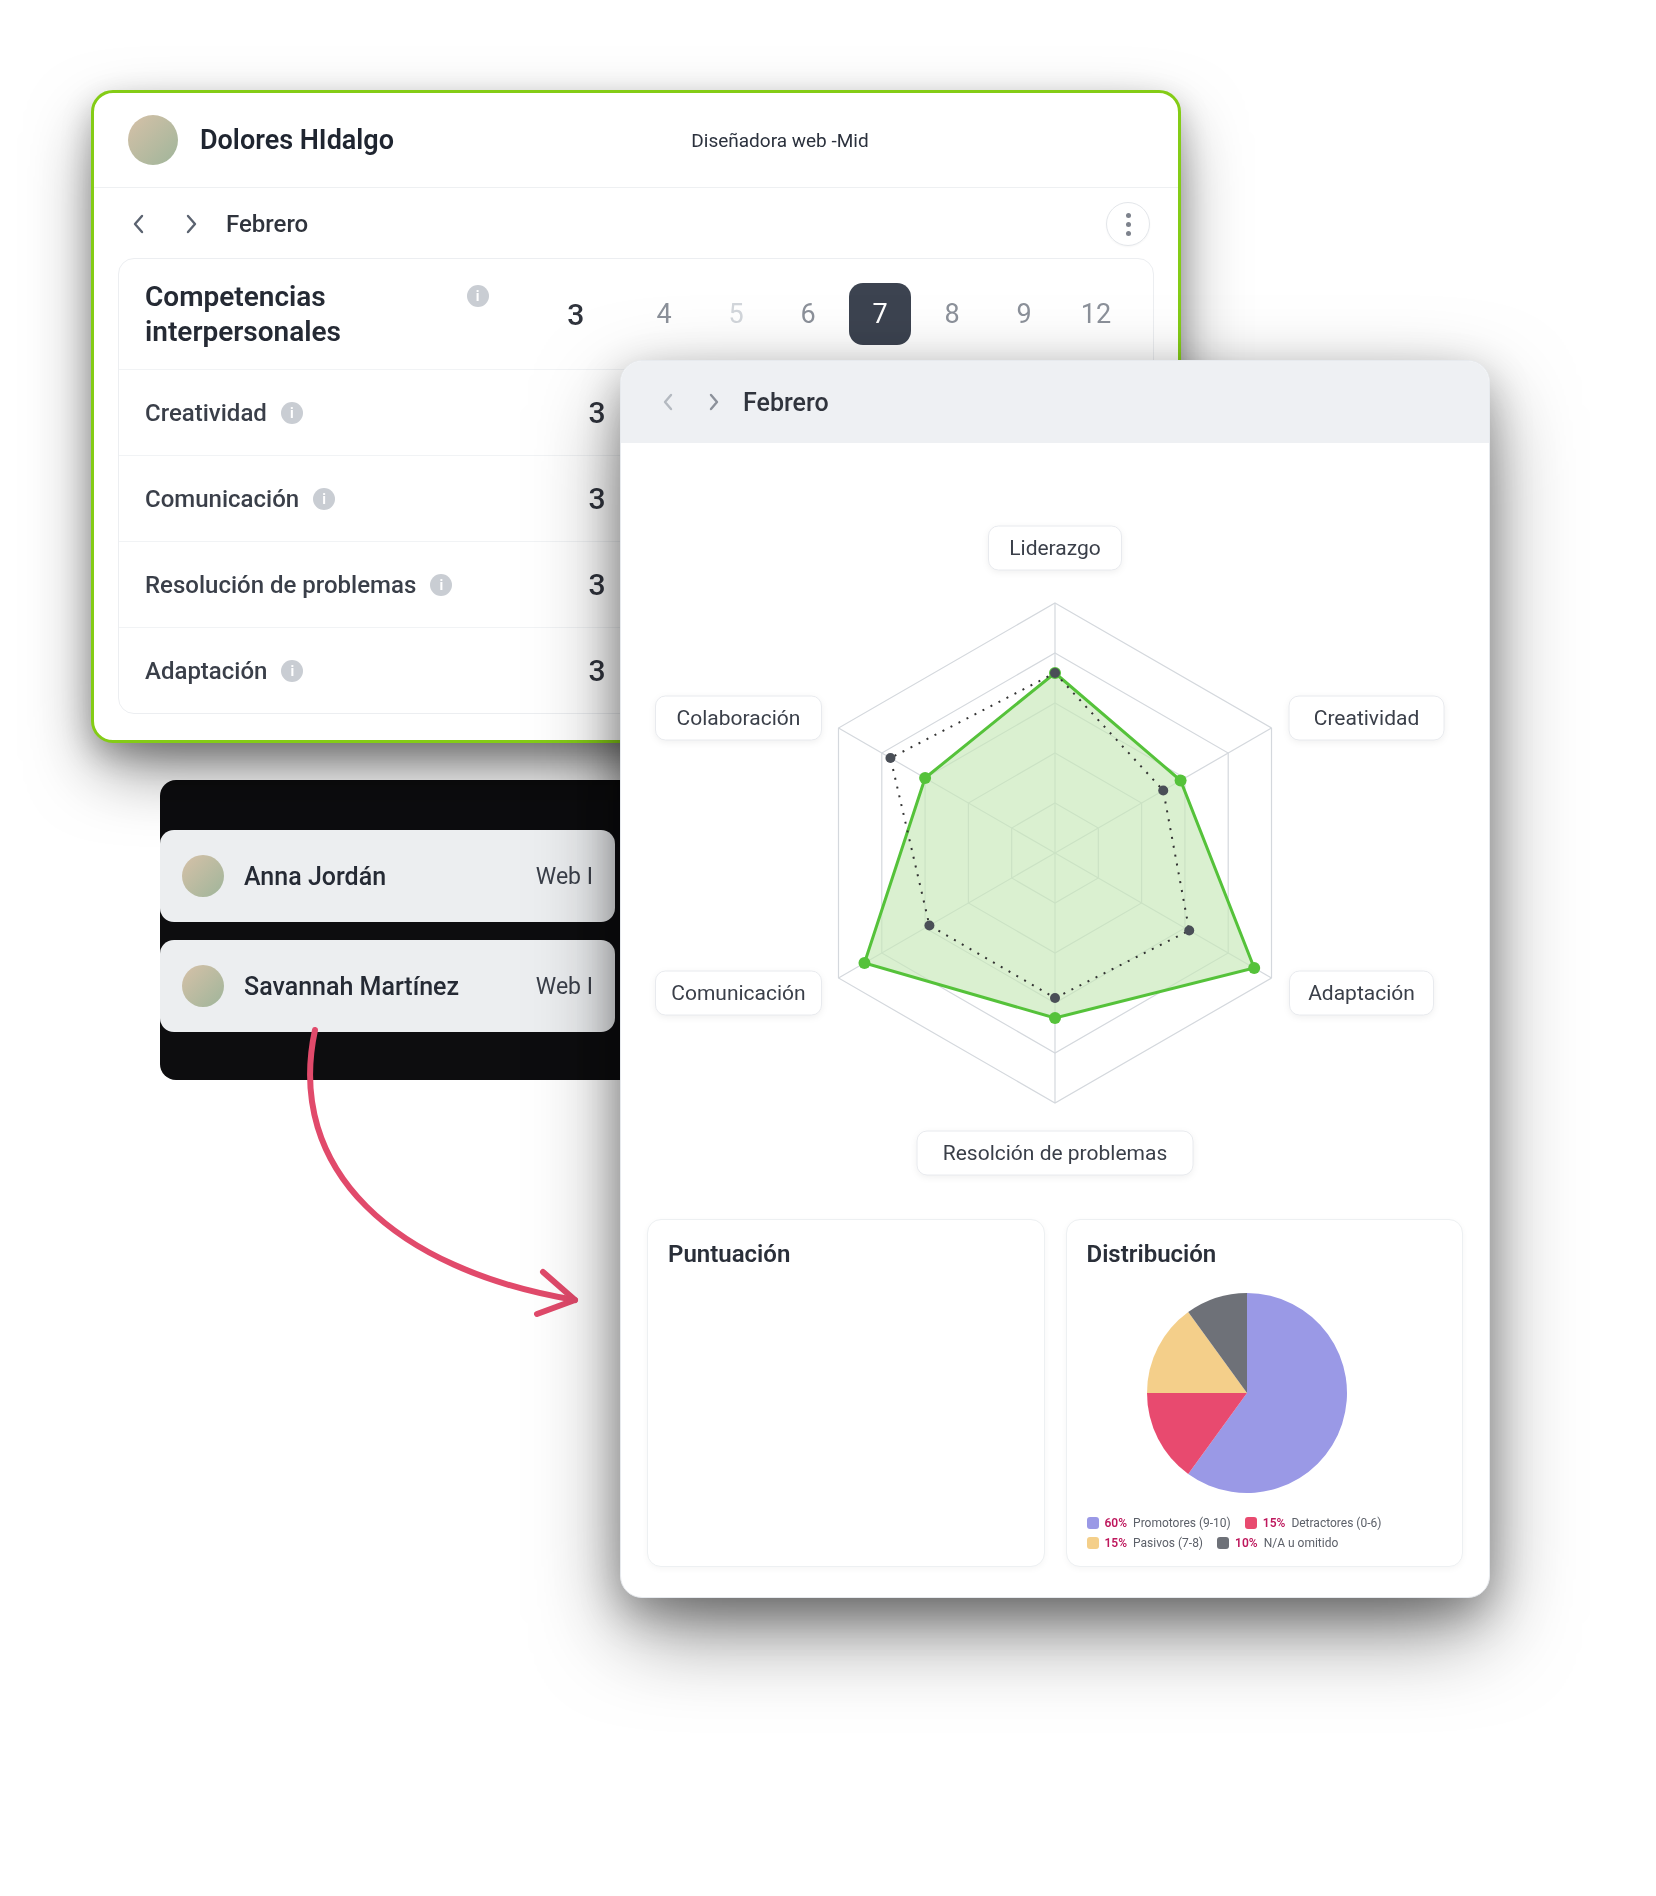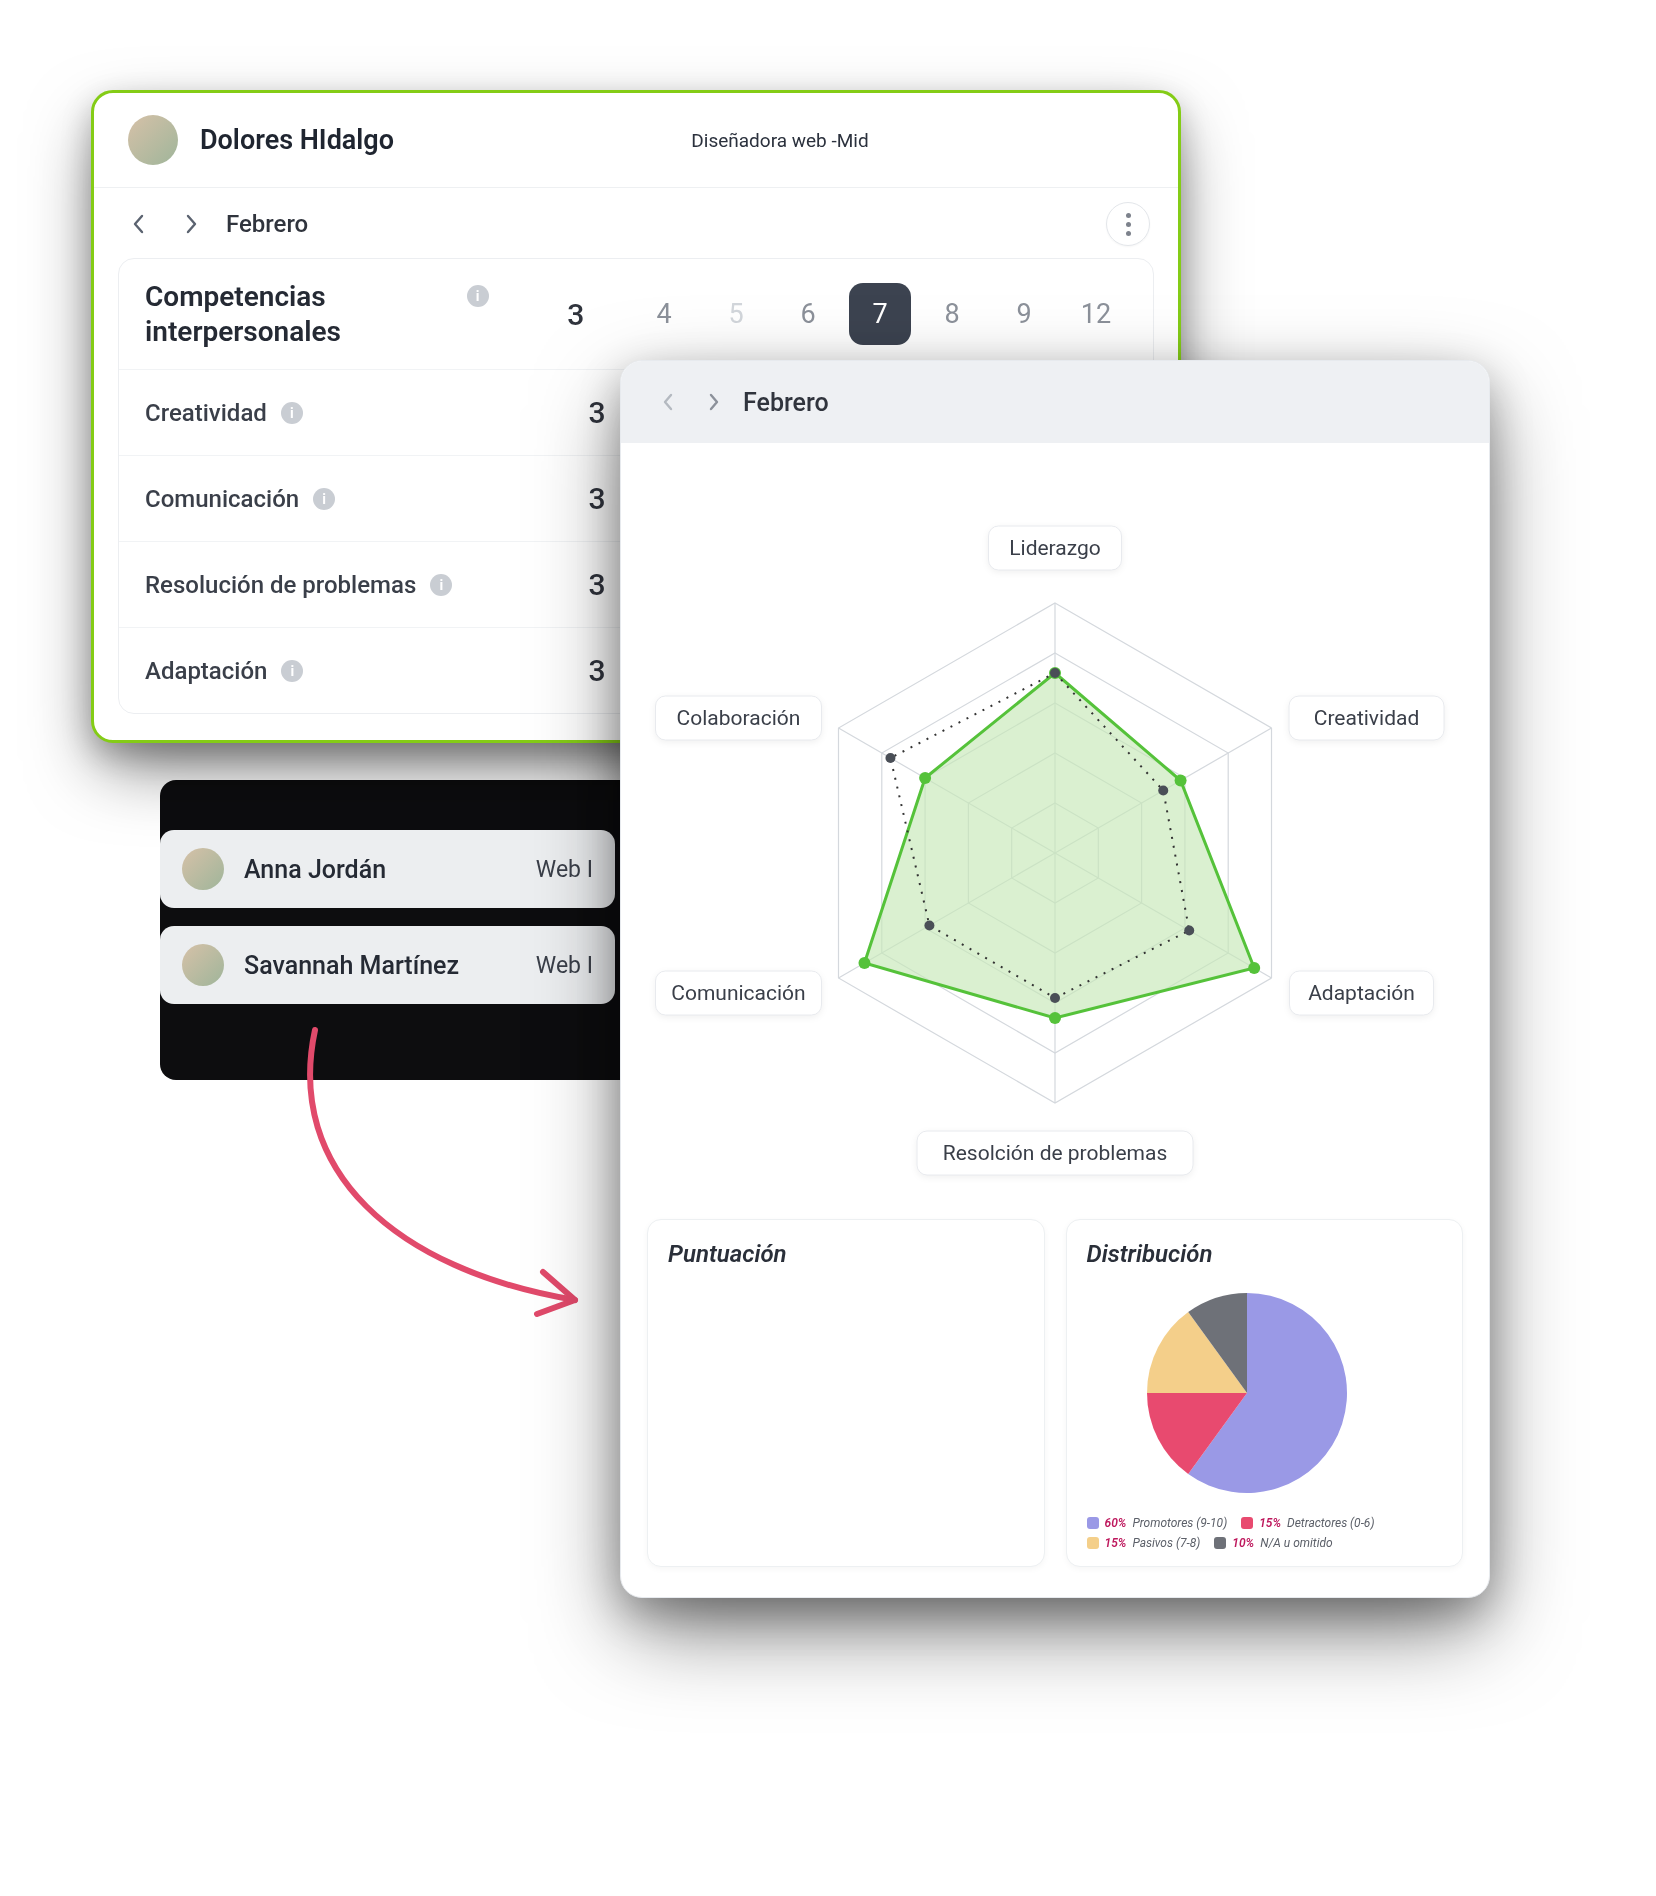--- a/index.html
+++ b/index.html
@@ -86,21 +86,21 @@
     font-size:27px; color:#8c919a; border-radius:14px;}
   .scale .n.dim{color:#d2d6db;}
   .scale .n.sel{background:#3c4350;color:#fff;}
 
   
   .people {
     position:absolute; left:160px; top:830px; width:455px;
     display:flex; flex-direction:column; gap:18px;
   }
   .person {
-    background:#eceef0; border-radius:14px; height:78px;
+    background:#eceef0; border-radius:14px; height:92px;
     display:flex; align-items:center; gap:20px; padding:0 22px;
   }
   .person .avatar{width:42px;height:42px;}
   .p-name{font-size:25px;font-weight:500;color:#252a34;}
   .p-role{margin-left:auto;font-size:23px;color:#3a3f49;}
 
   
   .arrow-svg{position:absolute;left:275px;top:1010px;pointer-events:none;}
 
   
@@ -131,21 +131,21 @@
   }
 
   .radar-grid{stroke:#d4d8dd;fill:none;stroke-width:1.2;}
   .radar-axis{stroke:#d4d8dd;stroke-width:1.2;}
   .radar-fill{fill:#c6e8b7;fill-opacity:.65;stroke:#55c23a;stroke-width:3;}
   .radar-dot{fill:#55c23a;}
   .radar-dotted{fill:none;stroke:#333;stroke-width:2;stroke-dasharray:2 7;}
   .radar-dotted-pt{fill:#4a4f57;}
 
   .bottom-row{
-    display:flex; gap:21px; padding: 6px 26px 30px 26px; font-style: italic;
+    display:flex; gap:21px; padding: 6px 26px 30px 26px;
   }
   .b-card{
     flex:1; background:#fff; border:1px solid #edf0f2; border-radius:14px;
     box-shadow:0 2px 6px rgba(0,0,0,.04);
     padding:20px 20px 16px 20px;
     display:flex;flex-direction:column;
   }
   .b-title{font-size:24px;font-weight:600;color:#2a2f39;margin-bottom:10px;}
   .gauge-wrap{display:flex;flex-direction:column;align-items:center;}
   .gauge-center-val{font-size:40px;font-weight:700;fill:#1e2530;}

